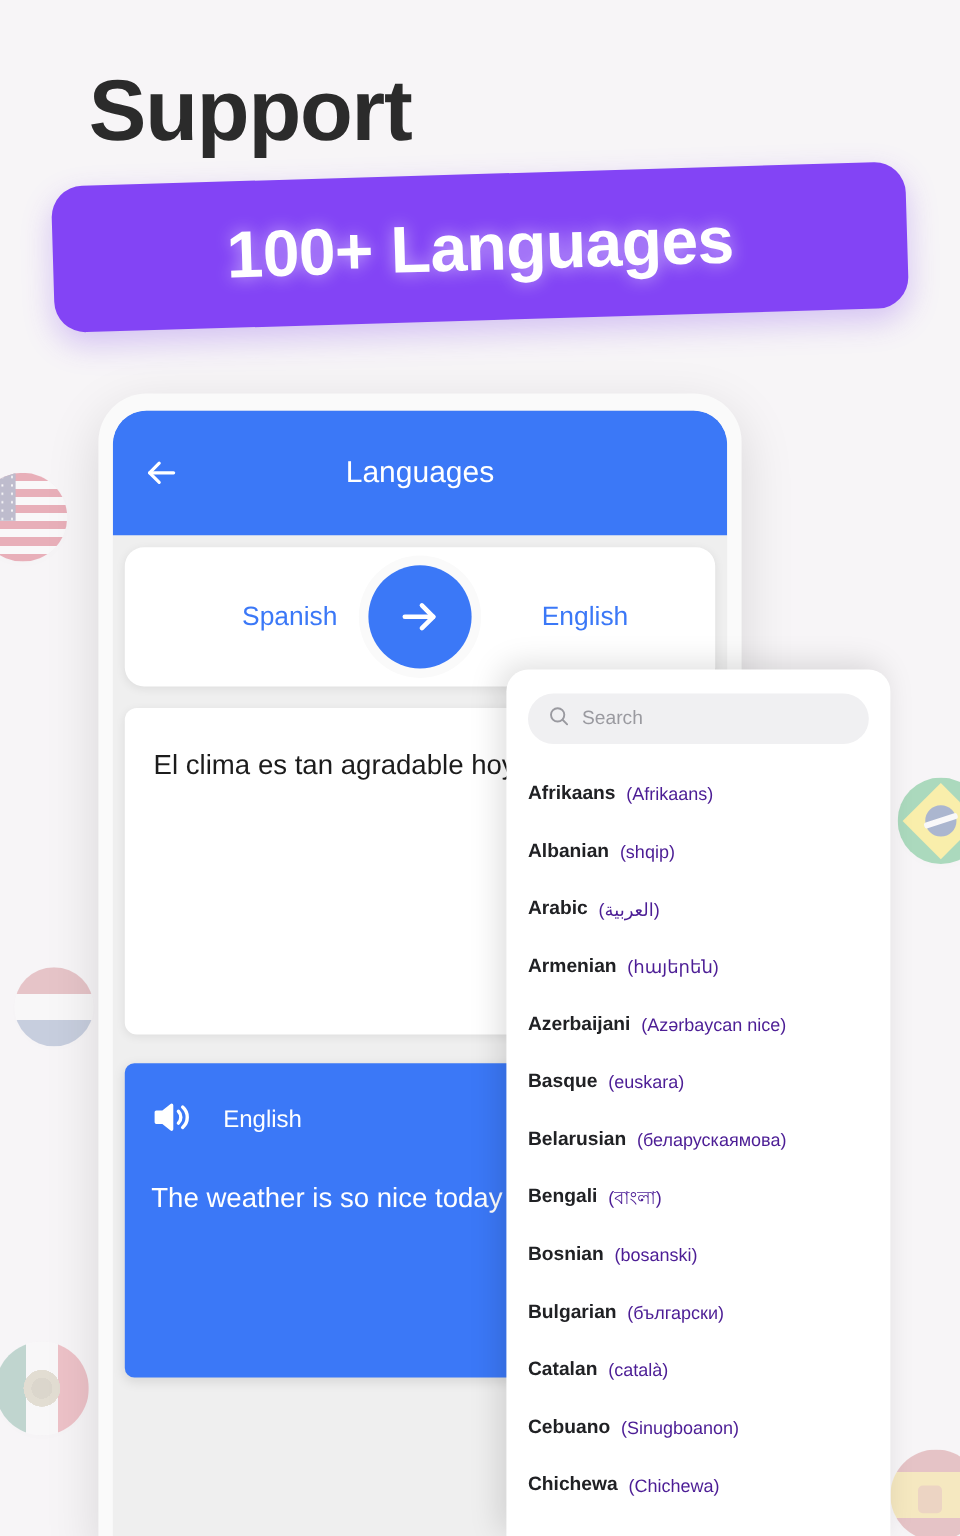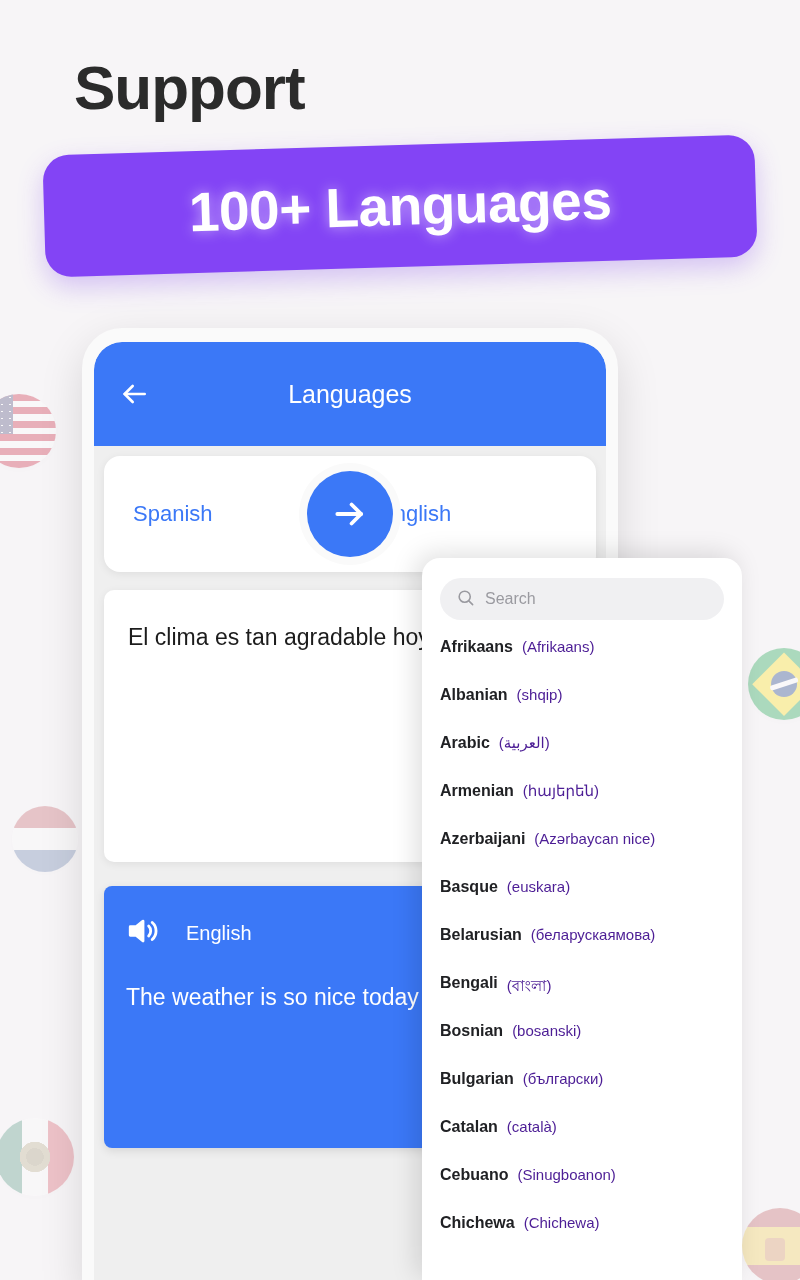--- a/index.html
+++ b/index.html
@@ -49,21 +49,21 @@
 
   
   .es-bg { position:absolute; inset:0; background:linear-gradient(to bottom,
       #AA151B 0 25%, #F1BF00 25% 75%, #AA151B 75% 100%); }
   .es-seal { position:absolute; left:30%; top:40%; width:26%; height:30%;
       background:rgba(170,21,27,.55); border-radius:4px; }
 
   
   .headline {
     position:absolute; left:74px; top:52px;
-    font-size:62px; font-weight:800; letter-spacing:-1px;
+    font-size:72px; font-weight:800; letter-spacing:-1px;
     color:#2B2B2B;
   }
   .badge {
     position:absolute; left:44px; top:145px;
     width:712px; height:122px;
     background:#8344F5;
     border-radius:26px;
     transform:rotate(-1.7deg);
     box-shadow:0 10px 26px rgba(122,60,235,.28);
     display:flex; align-items:center; justify-content:center;
@@ -99,21 +99,21 @@
     width:100%; text-align:center; color:#fff; font-size:25px; font-weight:400;
   }
 
   .langbar {
     position:relative; margin:10px 10px 0 10px; height:116px;
     background:#fff; border-radius:16px;
     box-shadow:0 2px 8px rgba(0,0,0,.07);
     display:flex; align-items:center;
   }
   .lang-src, .lang-dst {
-    flex:1; color:#3B78F7; font-size:22px;margin-left:29px;
+    flex:1; text-align:center; color:#3B78F7; font-size:22px;margin-left:29px;
   }
   .swap-circle {
     position:absolute; left:50%; top:50%; transform:translate(-50%,-50%);
     width:86px; height:86px; border-radius:50%; background:#3B78F7;
     display:flex; align-items:center; justify-content:center;
     box-shadow:0 0 0 8px #FAFAFA;
   }
 
   .input-card {
     margin:18px 10px 0 10px; height:272px;
@@ -145,21 +145,21 @@
     padding:0 18px;
   }
   .search-box {
     margin-top:20px; height:42px; background:#F0F0F2;
     border-radius:21px; display:flex; align-items:center; gap:10px;
     padding:0 16px;
   }
   .search-ph { color:#9A9AA0; font-size:16px; }
   .lang-list { margin-top:18px; }
   .lang-item {
-    height:48px; display:flex; align-items:flex-start; gap:9px;
+    height:48px; display:flex; align-items:center; gap:9px;
   }
   .lang-name { font-size:16px; font-weight:700; color:#202124; white-space:nowrap; }
   .lang-native { font-size:15px; color:#4c1d95; white-space:nowrap; }
 </style>
 </head>
 <body>
 
 <div id="stage">
 
   <div class="flag" style="left:-18px; top:394px; width:74px; height:74px;">

